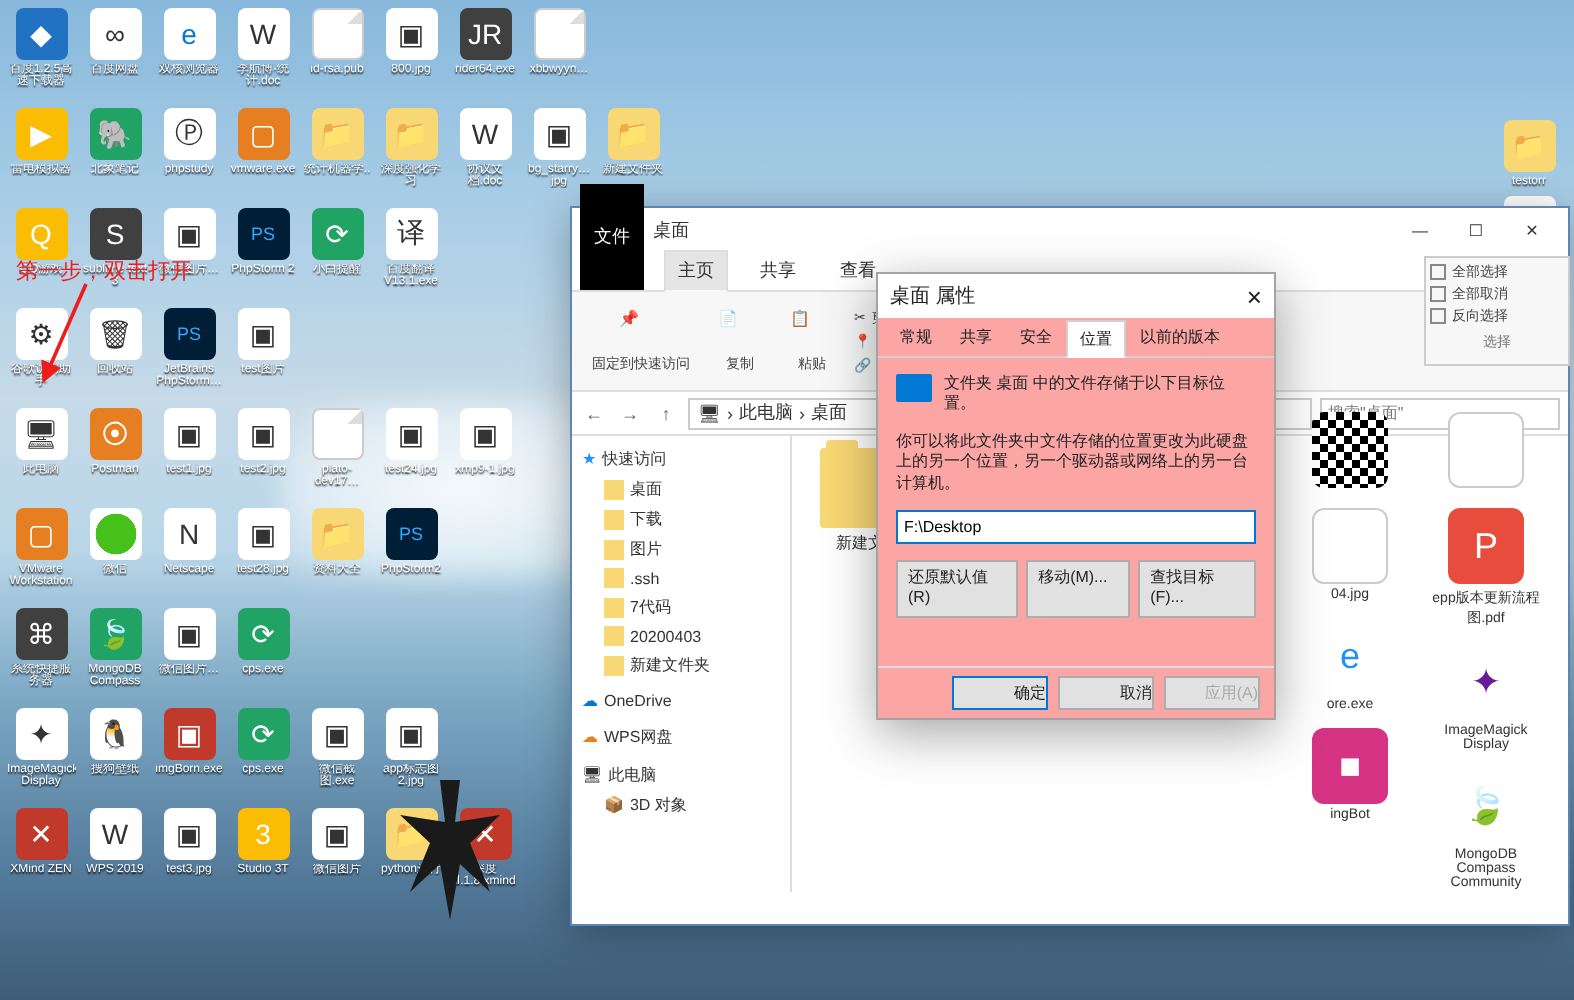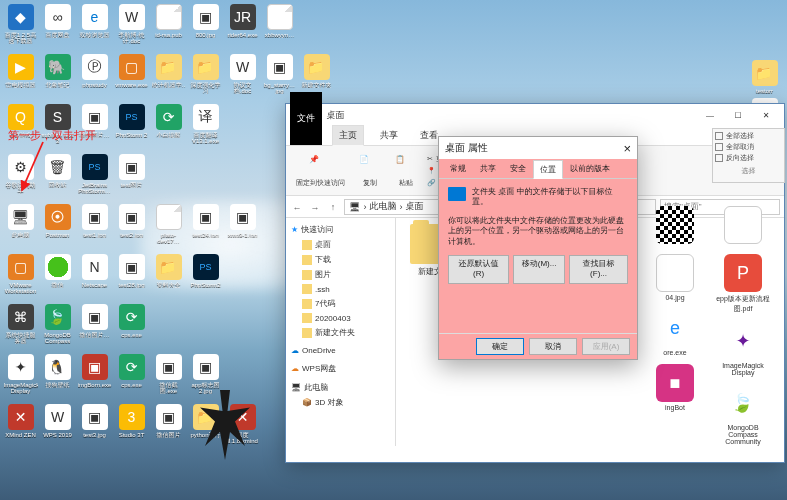--- a/index.html
+++ b/index.html
@@ -90,23 +90,23 @@
   .p-title{ height:22px; background:#fff; display:flex; align-items:center; padding:0 6px; font-size:10px;}
   .p-title .pt{flex:1;}
   .p-tabs{ height:20px; display:flex; align-items:flex-end; padding:0 4px; border-bottom:1px solid #d0d0d0;}
   .p-tab{ padding:3px 6px; font-size:8px; border:1px solid transparent;}
   .p-tab.active{ border-color:#d0d0d0; border-bottom-color:#fff; background:#fff; margin-bottom:-1px;}
   .p-body{ padding:8px 9px; display:flex; flex-direction:column; gap:8px; font-size:8px; line-height:1.3;}
   .p-icrow{ display:flex; align-items:flex-start; gap:6px;}
   .p-icrow .pic{ width:18px; height:14px; background:#0078d4; border-radius:1px;}
   .p-input{ width:100%; height:17px; border:1px solid #0078d4; font-size:8px; padding:1px 3px; color:#000;}
   .p-btnrow{ display:flex; gap:4px; justify-content:center;}
-  .p-btn{ padding:3px 5px; border:1px solid #adadad; background:#e1e1e1; font-size:8px; min-width:52px; text-align:center;}
+  .p-btn{ padding:3px 5px; border:1px solid #adadad; background:#e1e1e1; font-size:8px; min-width:52px; }
   .p-footer{ position:absolute; bottom:0; left:0; right:0; height:26px; border-top:1px solid #ddd; display:flex; justify-content:flex-end; align-items:center; gap:5px; padding:0 7px;}
-  .p-fbtn{ padding:2px 0; width:48px; border:1px solid #adadad; background:#e1e1e1; font-size:8px; text-align:center;}
+  .p-fbtn{ padding:2px 0; width:48px; border:1px solid #adadad; background:#e1e1e1; font-size:8px; text-align:right;}
   .p-fbtn.primary{ background:#e1e1e1; border-color:#0078d4; }
   .p-fbtn[disabled]{ color:#aaa;}
 
 </style>
 </head>
 <body>
 
 <div class="desktop">
   <div class="dgrid" id="dgrid">
       <div class="dcell">
@@ -579,20 +579,21 @@
       <div class="p-tab">安全</div>
       <div class="p-tab active">位置</div>
       <div class="p-tab">以前的版本</div>
     </div>
   <div class="p-body">
     <div class="p-icrow">
       <div class="pic"></div>
       <div>文件夹 桌面 中的文件存储于以下目标位置。</div>
     </div>
     <div>你可以将此文件夹中文件存储的位置更改为此硬盘上的另一个位置，另一个驱动器或网络上的另一台计算机。</div>
+    <input class="p-input" value="F:\Desktop" style="">
     <div class="p-btnrow">
       <div class="p-btn">还原默认值(R)</div>
       <div class="p-btn">移动(M)...</div>
       <div class="p-btn">查找目标(F)...</div>
     </div>
   </div>
   <div class="p-footer">
     <div class="p-fbtn primary">确定</div>
     <div class="p-fbtn">取消</div>
     <div class="p-fbtn" disabled="">应用(A)</div>

